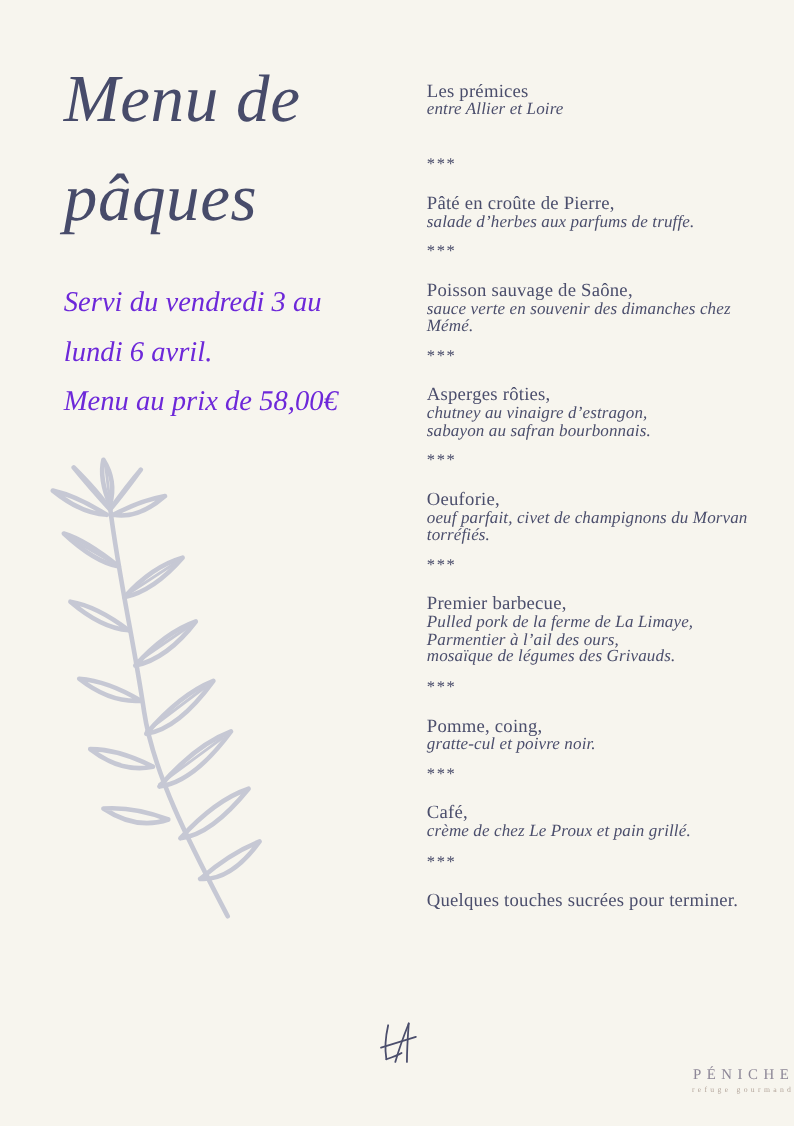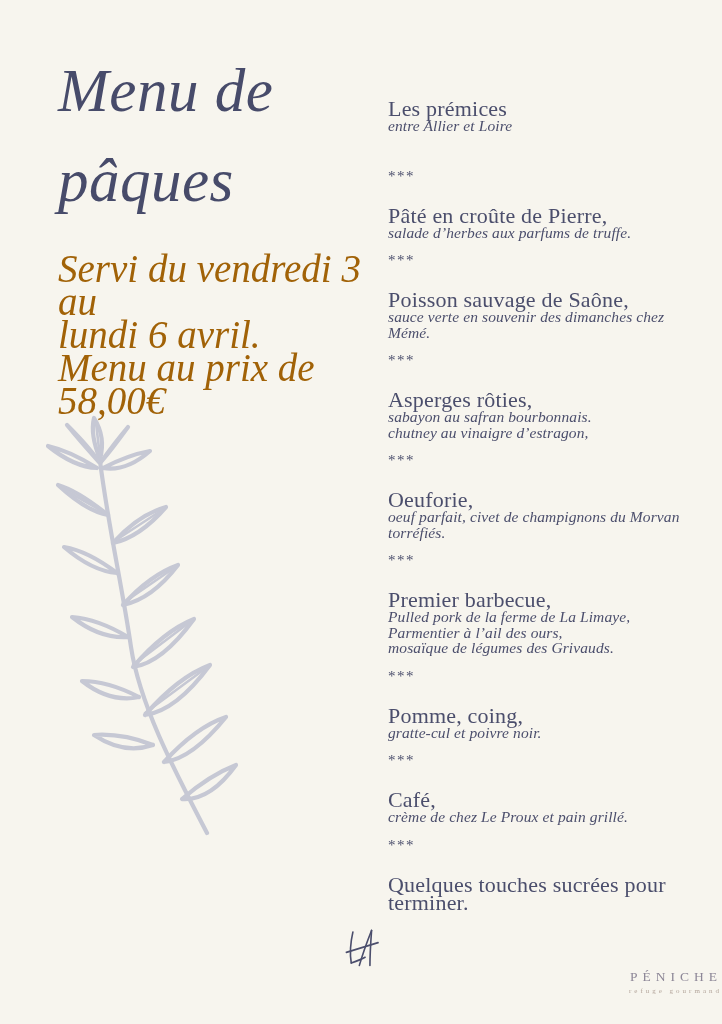--- a/index.html
+++ b/index.html
@@ -17,30 +17,29 @@
     position:absolute;left:58px;top:46px;width:300px;
     margin:0;
     font-size:61px;line-height:90px;
     font-style:italic;font-weight:normal;
     color:#474b6a;
     letter-spacing:0.5px;
   }
   .serving-info{
     position:absolute;left:58px;top:252px;width:330px;
     font-style:italic;
-    font-size:39px;line-height:33px;
-    color:#a16207;
+    font-size:26px;line-height:45px;
+    color:#6d28d9;
   }
   .branch{position:absolute;left:28px;top:415px;}
   
   .menu-col{position:absolute;left:388px;top:74px;width:310px;}
   .item-title{
-    font-size:22px;line-height:18px;
+    font-size:17px;line-height:18px;
     letter-spacing:0.2px;
-    margin-top:26px;
   }
   .item-detail{
     font-style:italic;
     font-size:15.5px;line-height:15.5px;
     letter-spacing:0.1px;
   }
   .sep{
     font-size:15px;line-height:9px;
     letter-spacing:1.5px;
     margin:16px 0 21px 0;
@@ -123,22 +122,22 @@
 
     <section>
       <div class="item-title">Poisson sauvage de Saône,</div>
       <div class="item-detail">sauce verte en souvenir des dimanches chez Mémé.</div>
     </section>
 
     <div class="sep">***</div>
 
     <section>
       <div class="item-title">Asperges rôties,</div>
+      <div class="item-detail">chutney au vinaigre d’estragon,</div>
       <div class="item-detail">sabayon au safran bourbonnais.</div>
-      <div class="item-detail">chutney au vinaigre d’estragon,</div>
     </section>
 
     <div class="sep">***</div>
 
     <section>
       <div class="item-title">Oeuforie,</div>
       <div class="item-detail">oeuf parfait, civet de champignons du Morvan torréfiés.</div>
     </section>
 
     <div class="sep">***</div>

